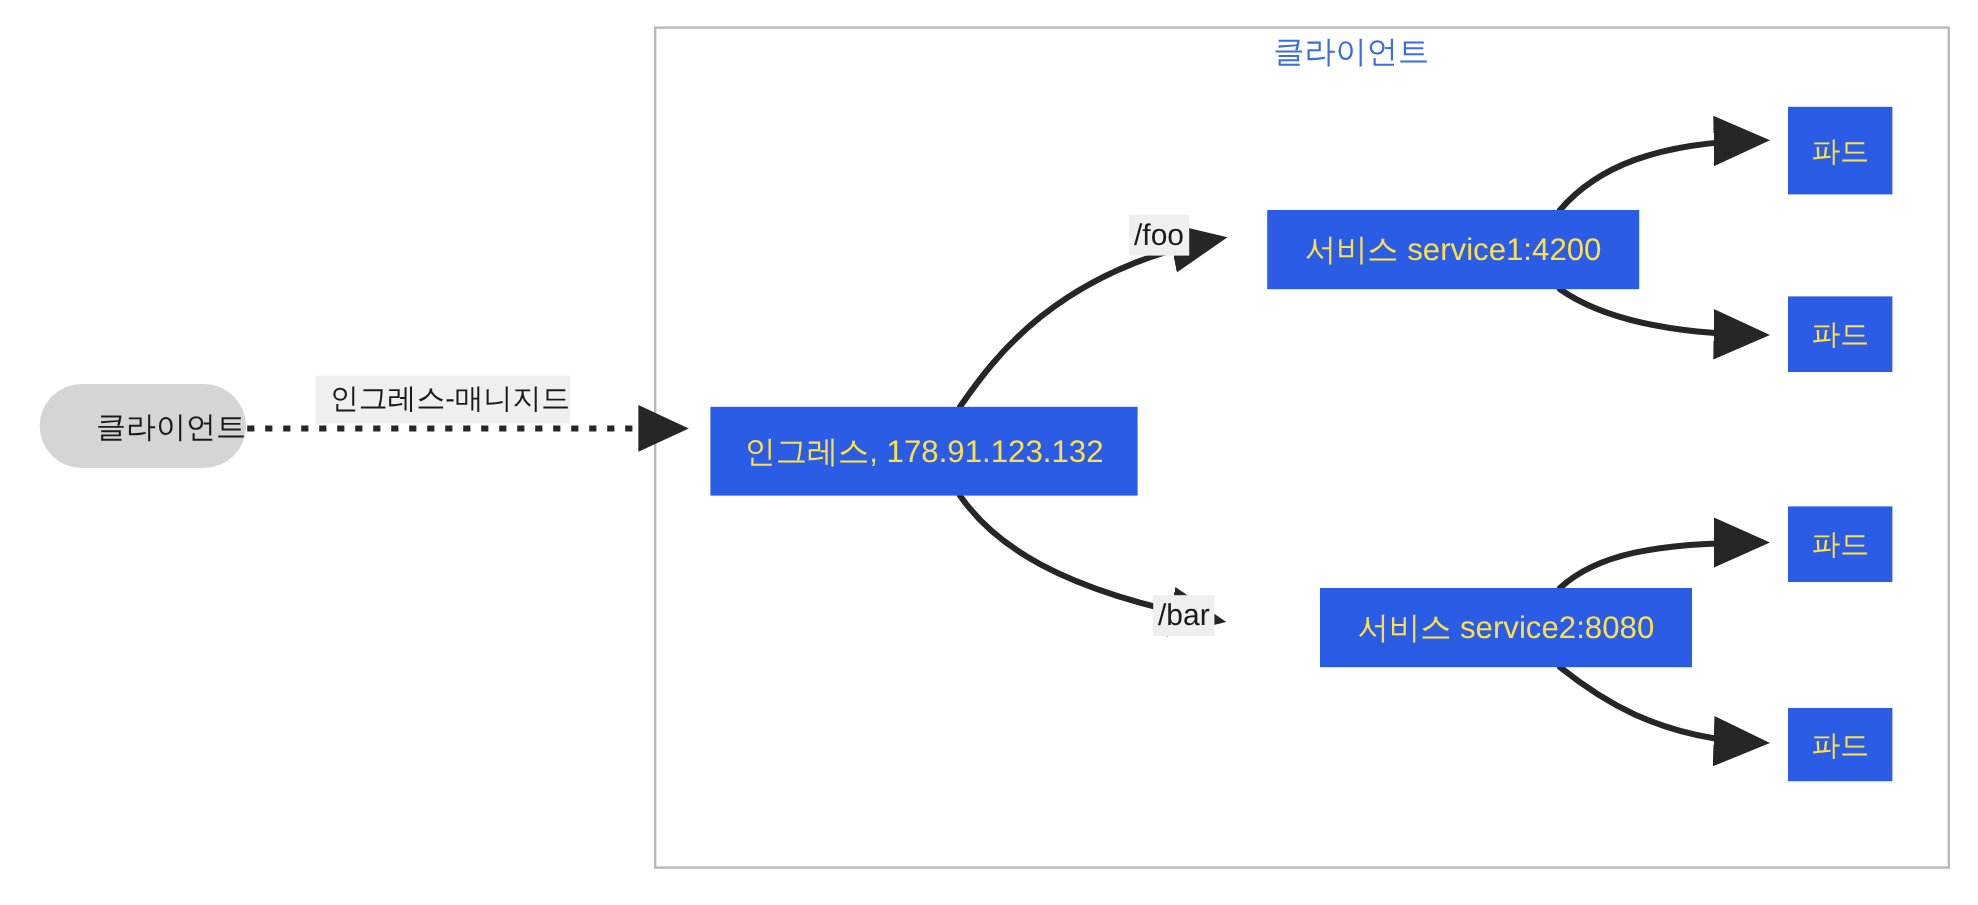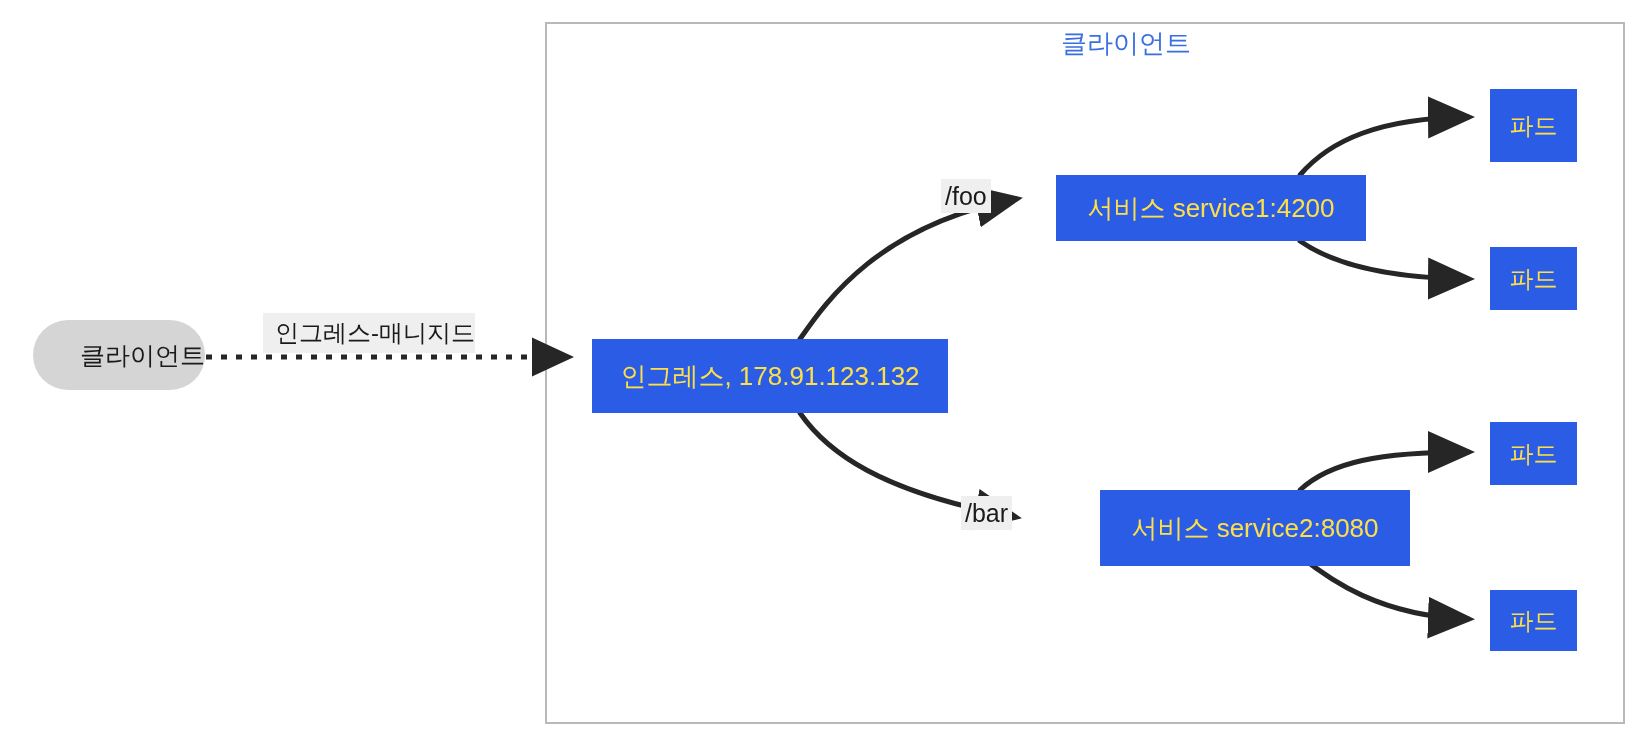--- a/index.html
+++ b/index.html
@@ -80,21 +80,21 @@
   .node-ingress {
     left: 592px; top: 339px;
     width: 356px; height: 74px;
   }
   .node-service1 {
     left: 1056px; top: 175px;
     width: 310px; height: 66px;
   }
   .node-service2 {
     left: 1100px; top: 490px;
-    width: 310px; height: 76px; text-align: right;
+    width: 310px; height: 66px; text-align: right;
   }
   .node-pod {
     width: 87px; height: 73px;
     font-size: 24px;
   }
   .pod-1 { left: 1490px; top: 89px; }
   .pod-2 { left: 1490px; top: 247px; height: 63px; }
   .pod-3 { left: 1490px; top: 422px; height: 63px; }
   .pod-4 { left: 1490px; top: 590px; height: 61px; }
 

